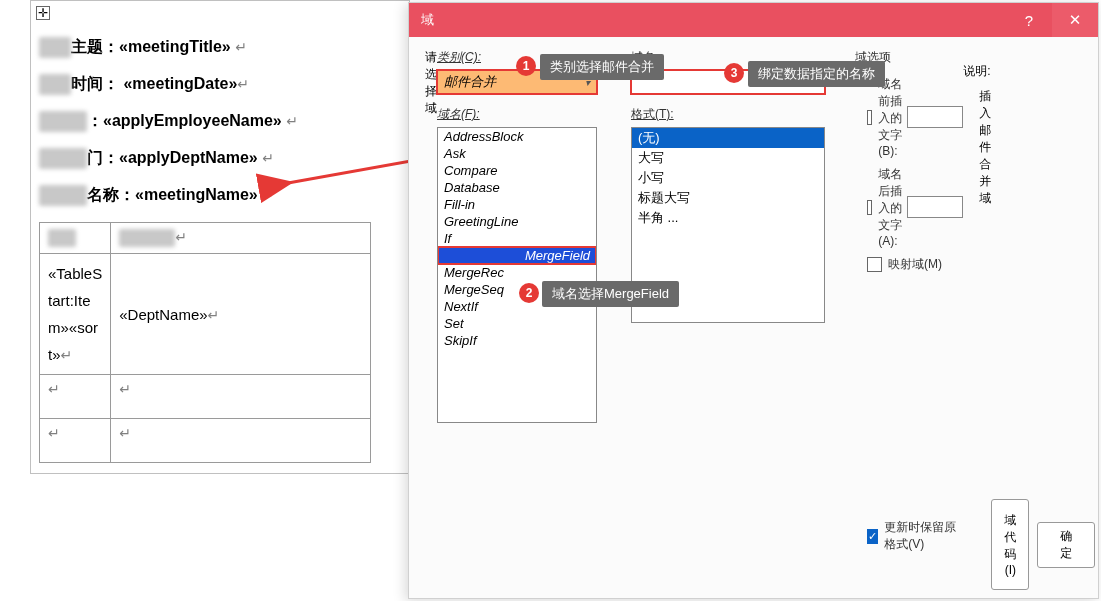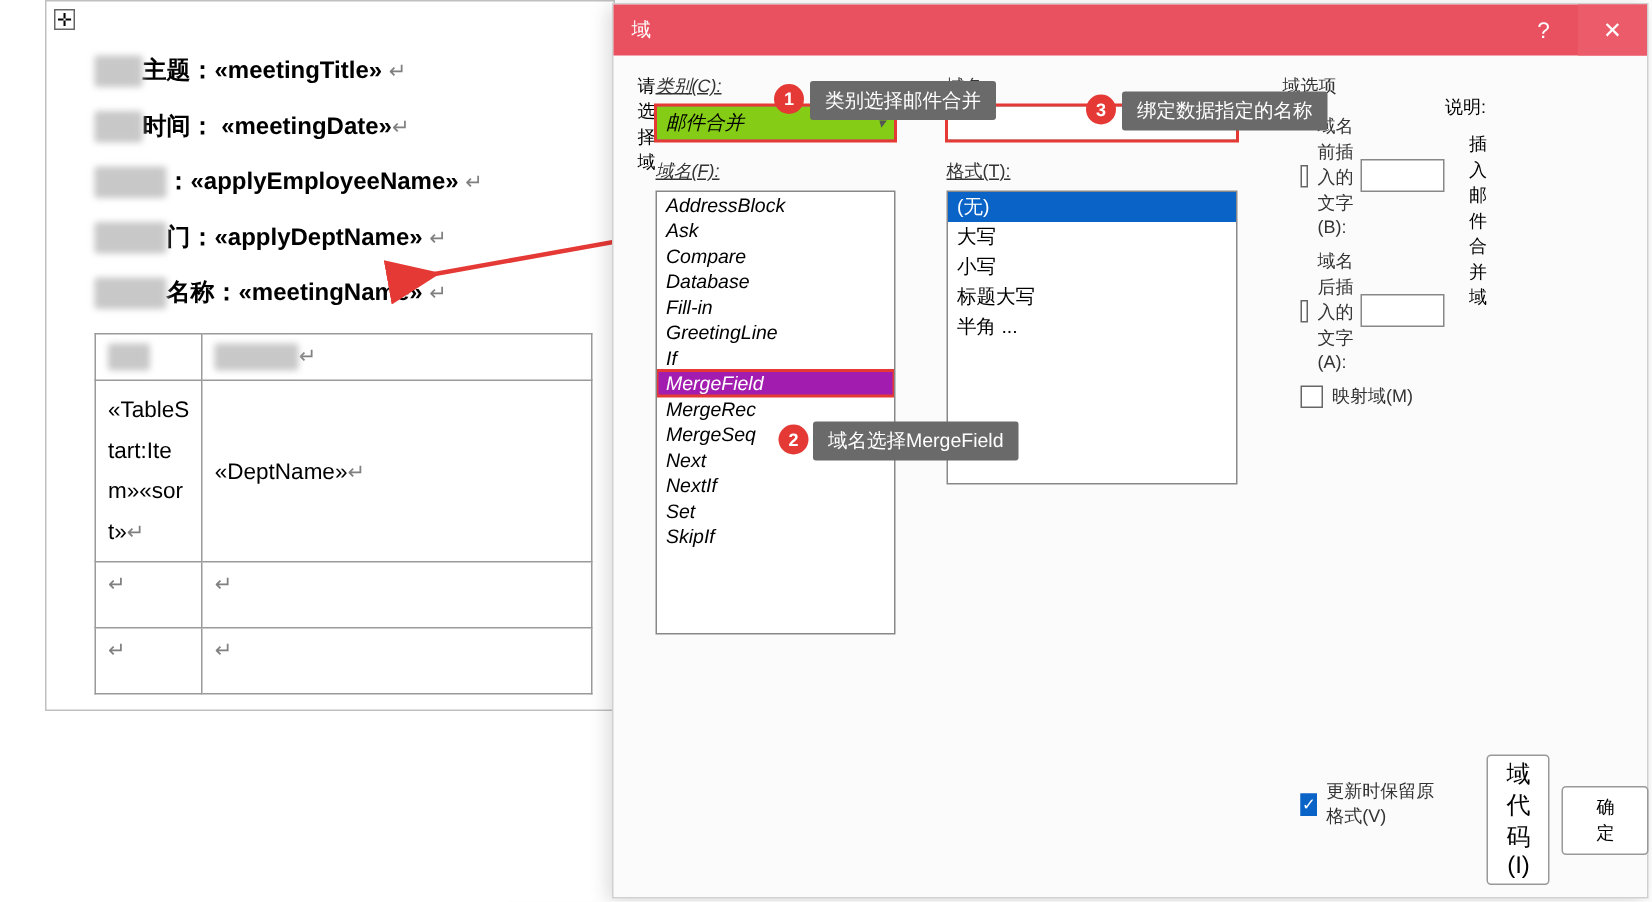--- a/index.html
+++ b/index.html
@@ -11,21 +11,21 @@
     height: 601px;
     overflow: hidden;
     position: relative;
   }
 
   
   .doc {
     position: absolute;
     top: 0; left: 30px;
     width: 380px;
-    padding: 30px 10px 10px 32px;
+    padding: 30px 10px 10px 8px;
     border: 1px solid #c0c0c0;
   }
   .doc-anchor {
     position: absolute;
     top: 6px; left: 36px;
     width: 14px; height: 14px;
     border: 1px solid #666;
     background: #fff;
     display:flex; align-items:center; justify-content:center;
     font-size:12px;
@@ -97,21 +97,21 @@
   .dlg-top-row { display:flex; }
   .col-left { width: 182px; font-style: italic; }
   .col-mid { width: 206px; margin-left:12px; }
   .col-right { flex:1; margin-left:18px; }
 
   .lbl { font-size:12px; color:#333; margin-bottom:4px; display:block;}
   .select-box {
     width: 160px;
     height: 24px;
     border:1px solid #888;
-    background:#84cc16;
+    background:#fdba74;
     display:flex;align-items:center;
     padding:0 6px;
     font-size:13px;
     justify-content:space-between;
   }
   .chev { font-size:10px; color:#555;}
   .red-rect { outline:2px solid #e53935; outline-offset:-1px; }
 
   .textbox {
     width:194px; height:24px;
@@ -123,21 +123,21 @@
   .listbox {
     width: 160px;
     height: 296px;
     border:1px solid #888;
     background:#fff;
     font-size:13px;
     overflow:hidden;
     margin-top:2px;
   }
   .listbox div { padding:1px 6px; cursor:default;}
-  .listbox .sel { background:#a21caf; color:#fff; }
+  .listbox .sel { background:#1d4ed8; color:#fff;text-align:right; }
 
   .format-list {
     width:194px;
     height:196px;
     border:1px solid #888;
     background:#fff;
     font-size:13px;
     overflow:hidden;
     margin-top:2px;
   }
@@ -179,22 +179,22 @@
 
   .dlg-bottom {
     margin-top:auto;
     display:flex;
     align-items:center;
     padding-top:10px;
   }
   .code-btn {
     border:1px solid #999;
     background:#fff;
-    padding:2px 12px;
-    font-size:16px;
+    padding:12px 12px;
+    font-size:12px;
     border-radius:3px;
     cursor:pointer;
   }
   .btn-spacer{flex:1;}
   .ok-btn, .cancel-btn {
     border:1px solid #999;
     background:#fff;
     padding:5px 22px;
     font-size:12px;
     border-radius:3px;
@@ -302,21 +302,20 @@
             <div>AddressBlock</div>
             <div>Ask</div>
             <div>Compare</div>
             <div>Database</div>
             <div>Fill-in</div>
             <div>GreetingLine</div>
             <div>If</div>
             <div class="sel redout">MergeField</div>
             <div>MergeRec</div>
             <div>MergeSeq</div>
-            <div>Next</div>
             <div>NextIf</div>
             <div>Set</div>
             <div>SkipIf</div>
           </div>
       </div>
 
       <div class="col-mid">
         <span class="lbl">域名:</span>
         <input class="textbox red-rect" value="" style="">
 

